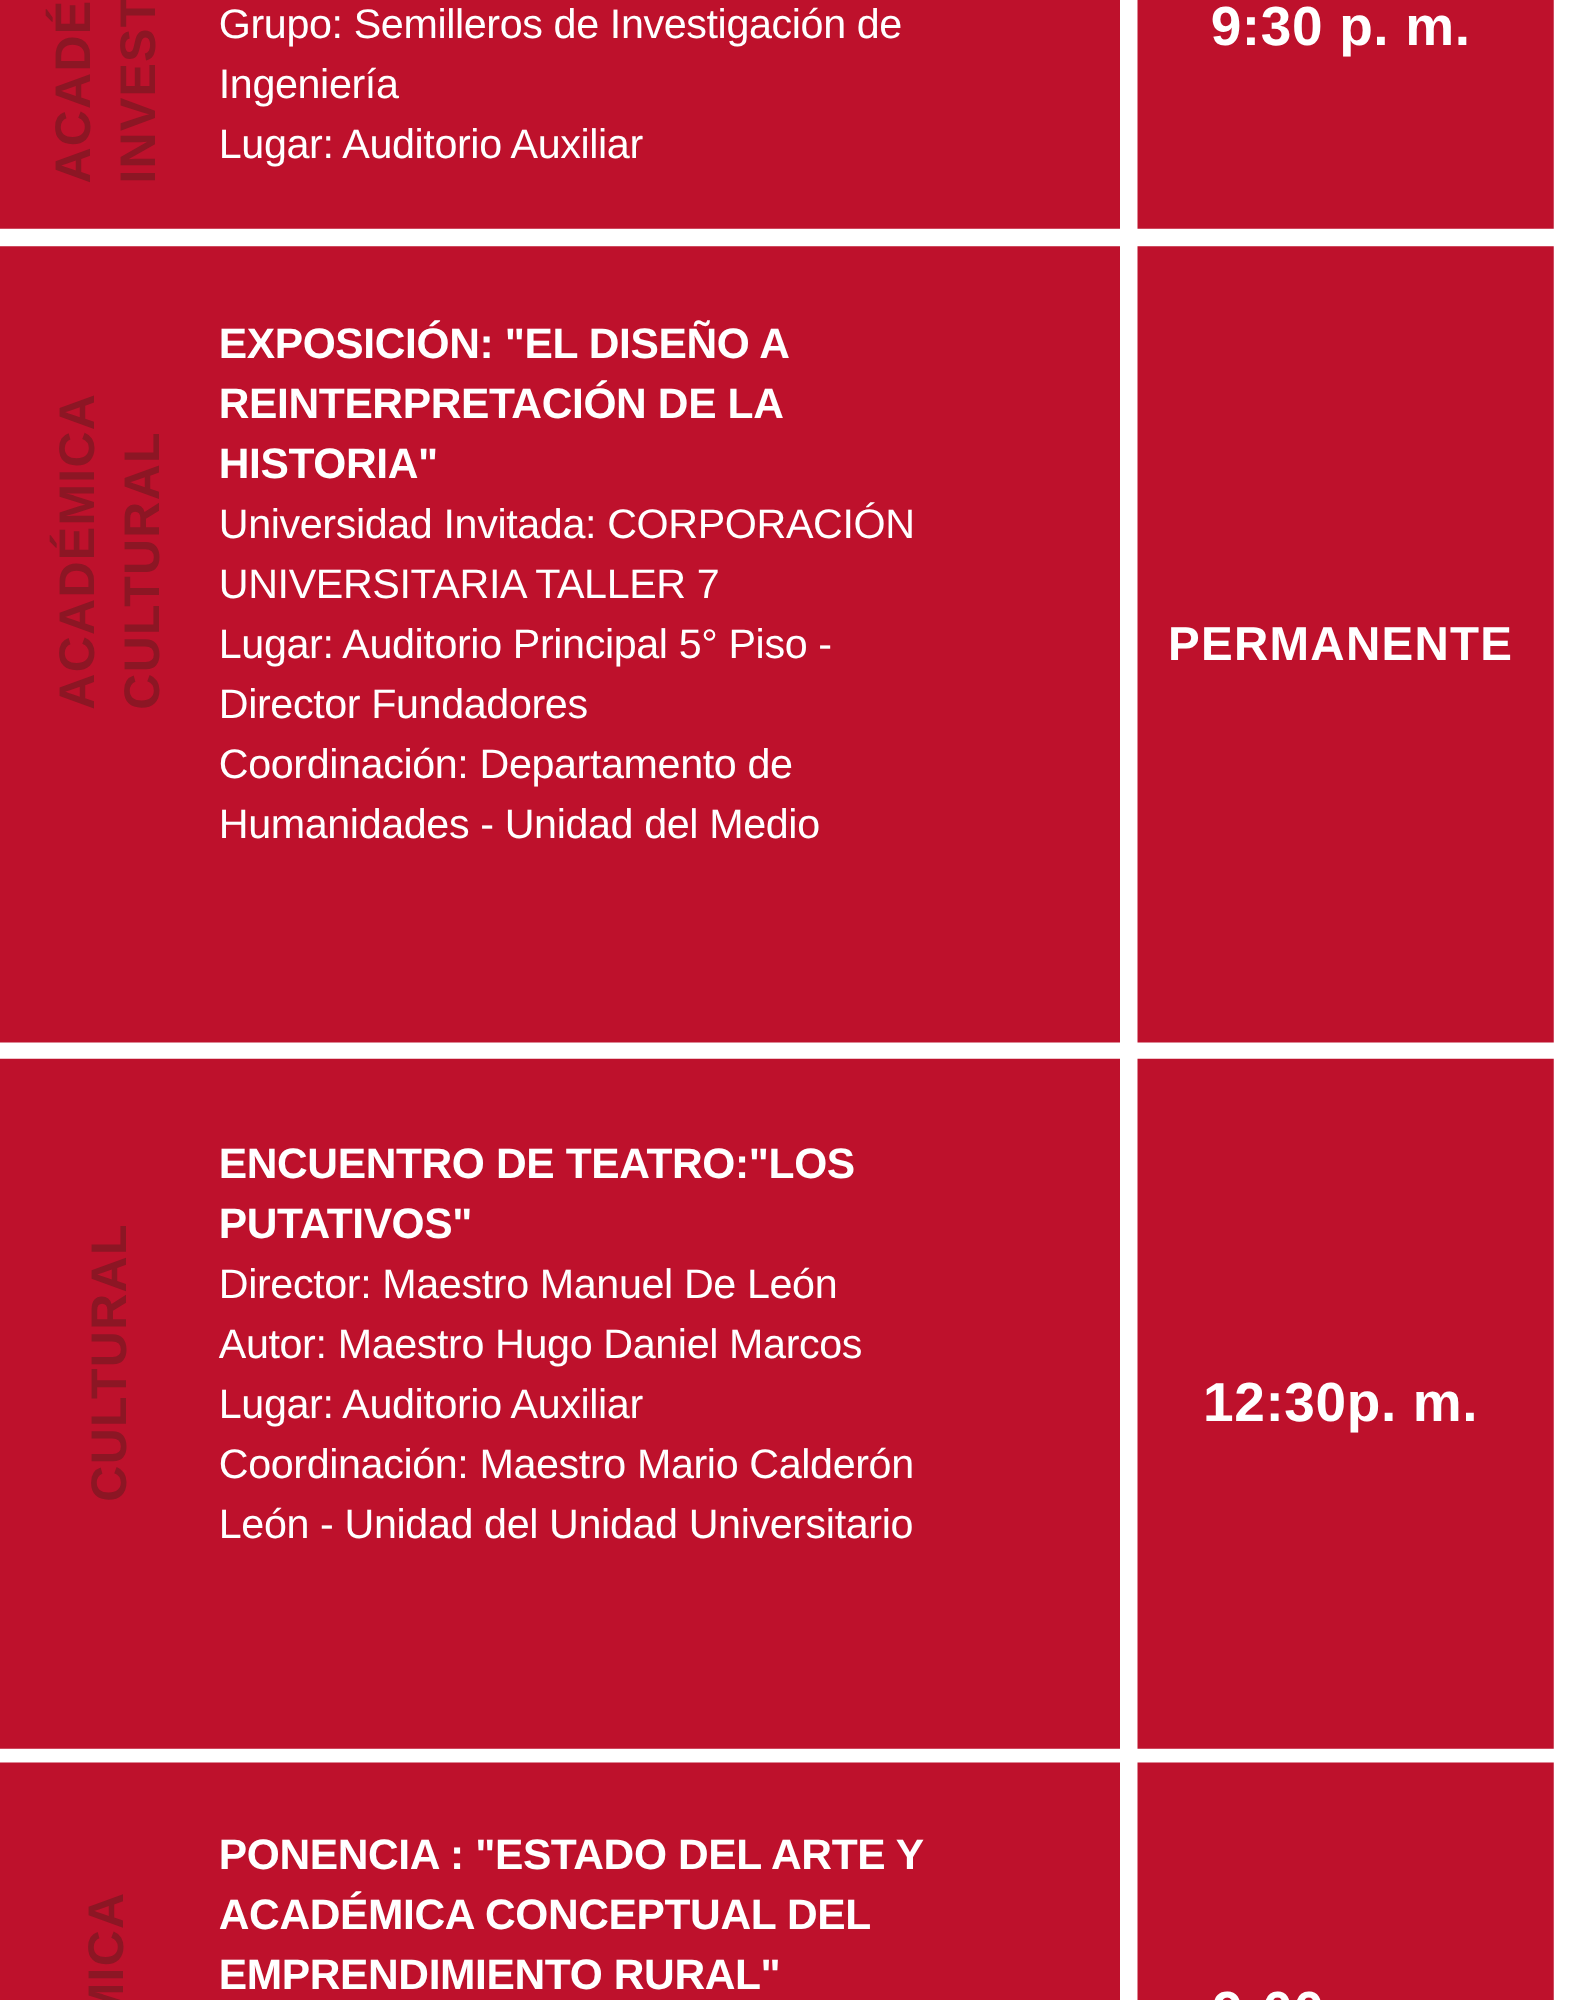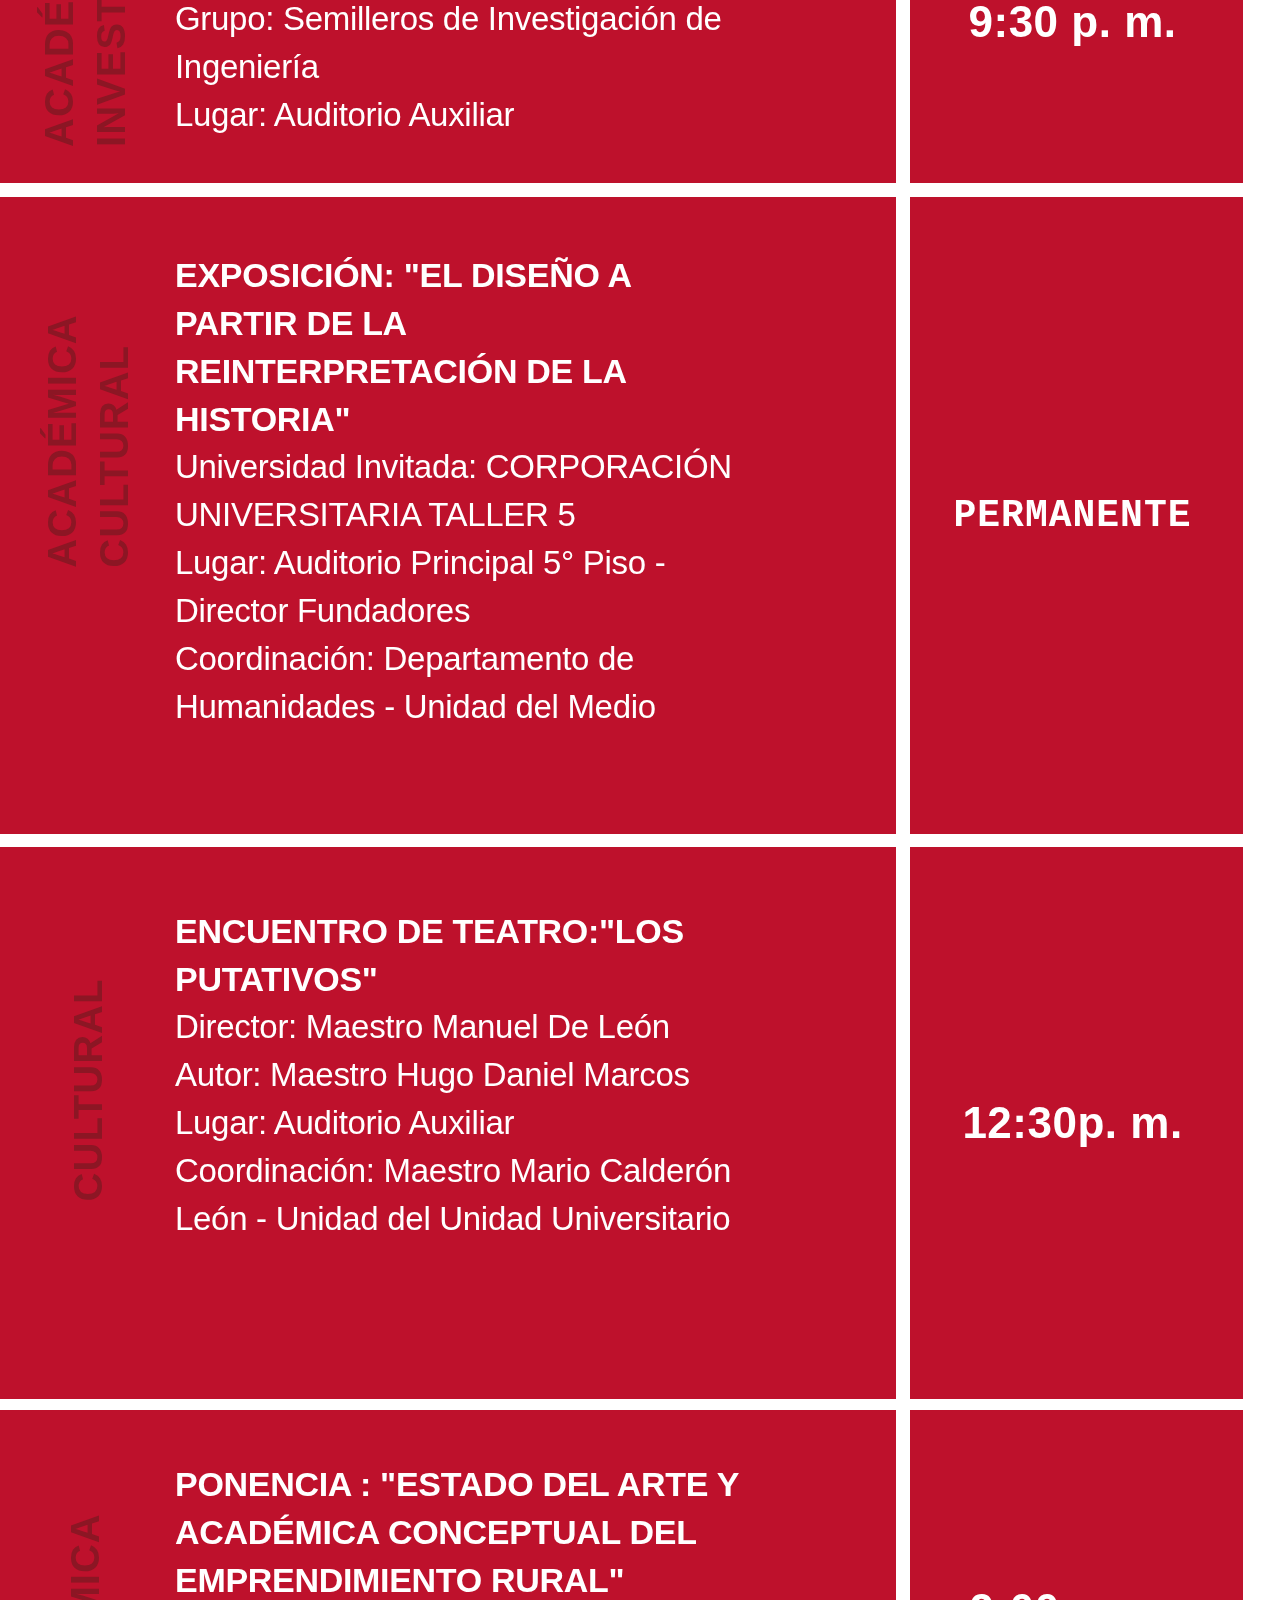--- a/index.html
+++ b/index.html
@@ -66,21 +66,21 @@
     position:absolute;
     left:0;right:8px;
     text-align:center;
     color:#ffffff;
     font-weight:bold;
     font-size:44px;
     line-height:52px;
     letter-spacing:0.5px;
   }
   .r1 .time{top:-4px;}
-  .r2 .time{top:50%;margin-top:-26px;font-size:38px;letter-spacing:1px;font-family:Liberation Mono, monospace;}
+  .r2 .time{top:50%;margin-top:-26px;font-size:38px;letter-spacing:1px;}
   .r3 .time{top:50%;margin-top:-26px;}
   .r4 .time{top:174px;}
 </style>
 </head>
 <body>
 
 <div class="cell left r1">
   <div class="vlabel">
       <div>ACADÉMICA</div>
       <div>INVESTIGATIVA</div>
@@ -98,27 +98,26 @@
 </div>
 
 <div class="cell left r2">
   <div class="vlabel">
       <div>ACADÉMICA</div>
       <div>CULTURAL</div>
     </div>
   <div class="content">
     <div class="title">
         <div>EXPOSICIÓN: "EL DISEÑO A</div>
-        <div>PARTIR DE LA</div>
         <div>REINTERPRETACIÓN DE LA</div>
         <div>HISTORIA"</div>
       </div>
     <div>
         <div>Universidad Invitada: CORPORACIÓN</div>
-        <div>UNIVERSITARIA TALLER 5</div>
+        <div>UNIVERSITARIA TALLER 7</div>
         <div>Lugar:  Auditorio Principal 5° Piso  -</div>
         <div>Director Fundadores</div>
         <div>Coordinación: Departamento de</div>
         <div>Humanidades - Unidad del Medio</div>
       </div>
   </div>
 </div>
 <div class="cell right r2">
   <div class="time">PERMANENTE</div>
 </div>

